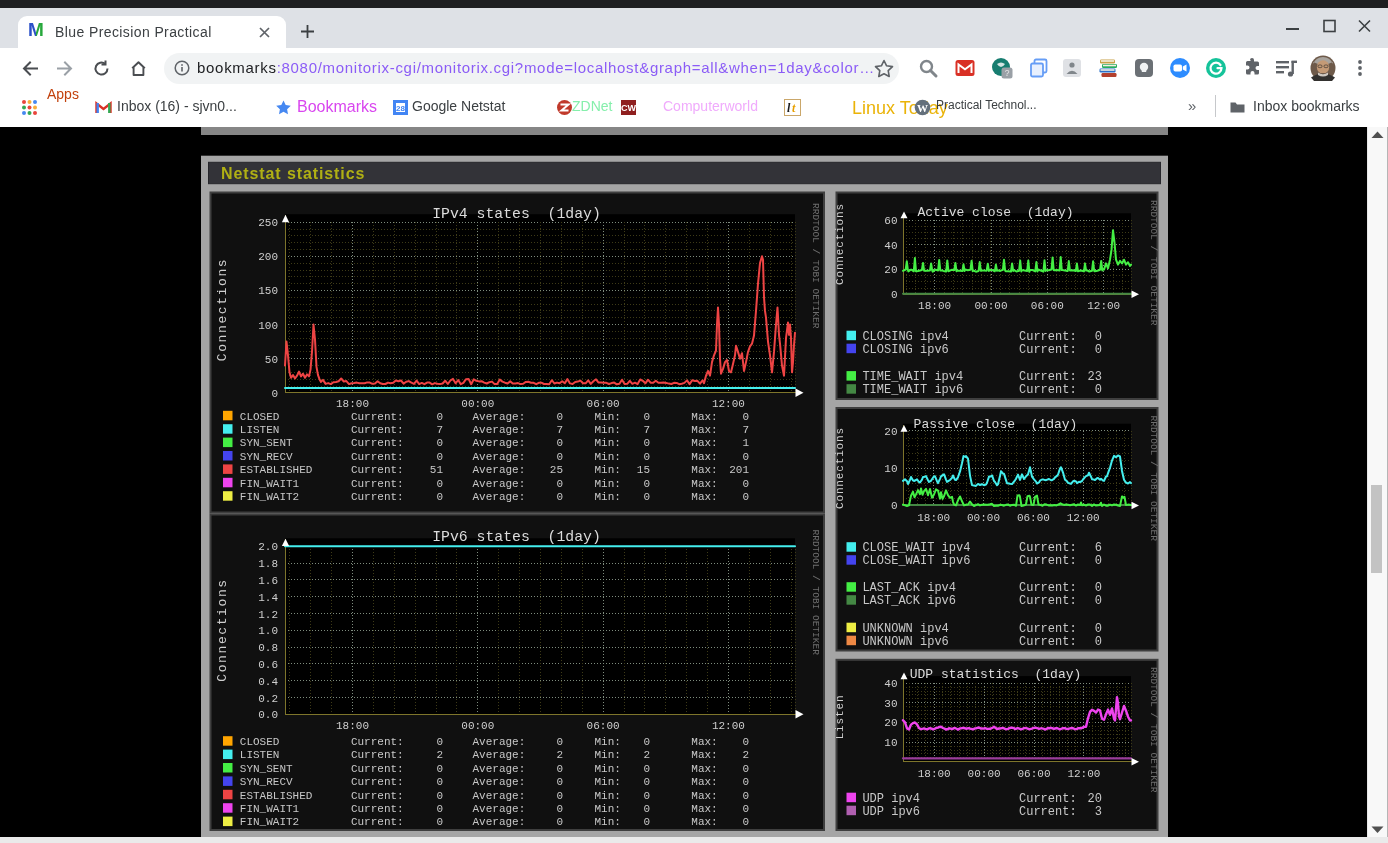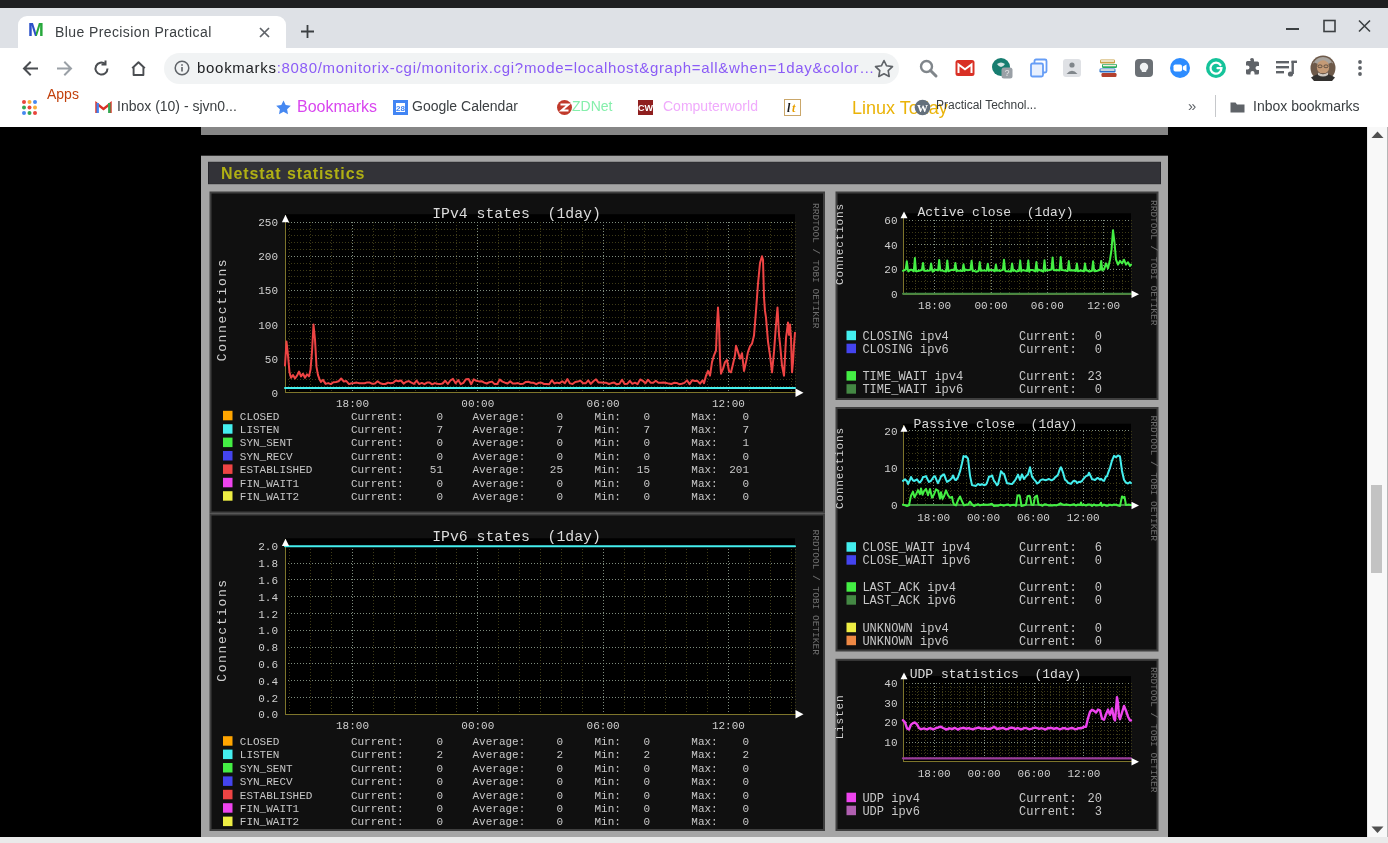--- a/index.html
+++ b/index.html
@@ -671,37 +671,37 @@
       <circle cx="3.0" cy="14.0" r="2" fill="#4688f1"></circle>
       <circle cx="8.5" cy="14.0" r="2" fill="#34a853"></circle>
       <circle cx="14.0" cy="14.0" r="2" fill="#e8453c"></circle>
     </svg></div>
 <div style="position:absolute;left:47px;top:86px;font-size:14px;color:#c2410c;white-space:nowrap">Apps</div>
 <div style="position:absolute;left:95px;top:99px;width:17px;height:17px"><svg width="17" height="17" viewBox="0 0 17 17" style="">
       <path d="M1.5 14 V4.5 L8.5 10 L15.5 4.5 V14" stroke="#d93025" stroke-width="2.4" fill="none"></path>
       <rect x="1.5" y="4" width="2.4" height="10" fill="#4285f4"></rect>
       <rect x="13.1" y="4" width="2.4" height="10" fill="#34a853"></rect>
     </svg></div>
-<div style="position:absolute;left:117px;top:98px;font-size:14px;color:#3c4043;white-space:nowrap">Inbox (10) - sjvn0...</div>
+<div style="position:absolute;left:117px;top:98px;font-size:14px;color:#3c4043;white-space:nowrap">Inbox (16) - sjvn0...</div>
 <div style="position:absolute;left:275px;top:99px;width:17px;height:17px"><svg width="17" height="17" viewBox="0 0 17 17" style="">
       <path d="M8.5 1.5 L10.7 6 L15.8 6.7 L12.1 10.2 L13 15.2 L8.5 12.8 L4 15.2 L4.9 10.2 L1.2 6.7 L6.3 6 Z" fill="#4688f1"></path>
     </svg></div>
 <div style="position:absolute;left:297px;top:98px;font-size:16px;color:#d946ef;white-space:nowrap">Bookmarks</div>
 <div style="position:absolute;left:392px;top:99px;width:17px;height:17px"><svg width="17" height="17" viewBox="0 0 17 17" style="">
       <rect x="1" y="1" width="15" height="15" fill="#4285f4"></rect>
       <rect x="4" y="4" width="9" height="9" fill="#fff"></rect>
       <text x="8.5" y="11.5" font-size="8" fill="#4285f4" text-anchor="middle" font-family="Liberation Sans" font-weight="bold">28</text>
     </svg></div>
-<div style="position:absolute;left:412px;top:98px;font-size:14px;color:#3c4043;white-space:nowrap">Google Calendar</div>
+<div style="position:absolute;left:412px;top:98px;font-size:14px;color:#3c4043;white-space:nowrap">Google Netstat</div>
 <div style="position:absolute;left:556px;top:99px;width:17px;height:17px"><svg width="17" height="17" viewBox="0 0 17 17" style="">
       <circle cx="8.5" cy="8.5" r="7.5" fill="#c0392b"></circle>
       <path d="M4.5 5.5 H12.5 L5.5 11.5 H12.5" stroke="#fff" stroke-width="2" fill="none"></path>
     </svg></div>
 <div style="position:absolute;left:572px;top:98px;font-size:14px;color:#86efac;white-space:nowrap">ZDNet</div>
-<div style="position:absolute;left:637px;top:99px;width:17px;height:17px"><svg width="17" height="17" viewBox="0 0 17 17" style="">
+<div style="position:absolute;left:620px;top:99px;width:17px;height:17px"><svg width="17" height="17" viewBox="0 0 17 17" style="">
       <rect x="1" y="1" width="15" height="15" fill="#8f1f1f"></rect>
       <text x="8.5" y="12" font-size="9" fill="#fff" text-anchor="middle" font-family="Liberation Sans" font-weight="bold">CW</text>
     </svg></div>
 <div style="position:absolute;left:663px;top:98px;font-size:14px;color:#f0abfc;white-space:nowrap">Computerworld</div>
 <div style="position:absolute;left:784px;top:99px;width:17px;height:17px"><svg width="17" height="17" viewBox="0 0 17 17" style="">
       <rect x="0.5" y="0.5" width="16" height="16" fill="#fff" stroke="#caa76a"></rect>
       <text x="3" y="13" font-size="12" fill="#1a1a1a" font-family="Liberation Serif" font-weight="bold" font-style="italic">l</text>
       <text x="8" y="13" font-size="12" fill="#e8a000" font-family="Liberation Serif" font-weight="bold" font-style="italic">t</text>
     </svg></div>
 <div style="position:absolute;left:852px;top:98px;font-size:18px;color:#eab308;white-space:nowrap">Linux Today</div>

